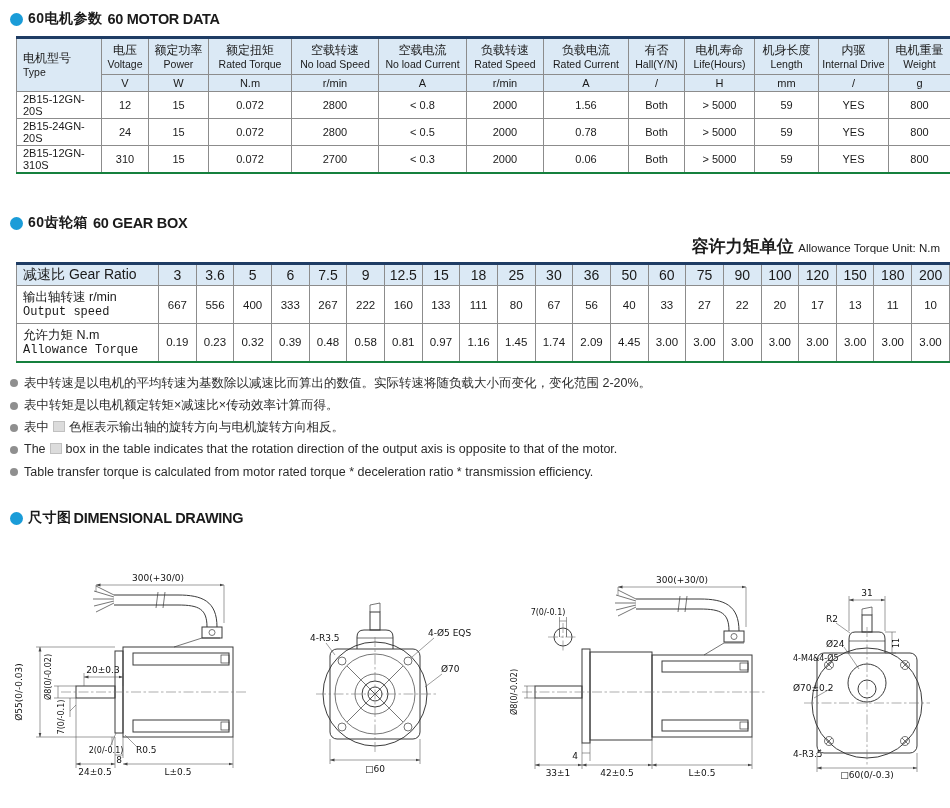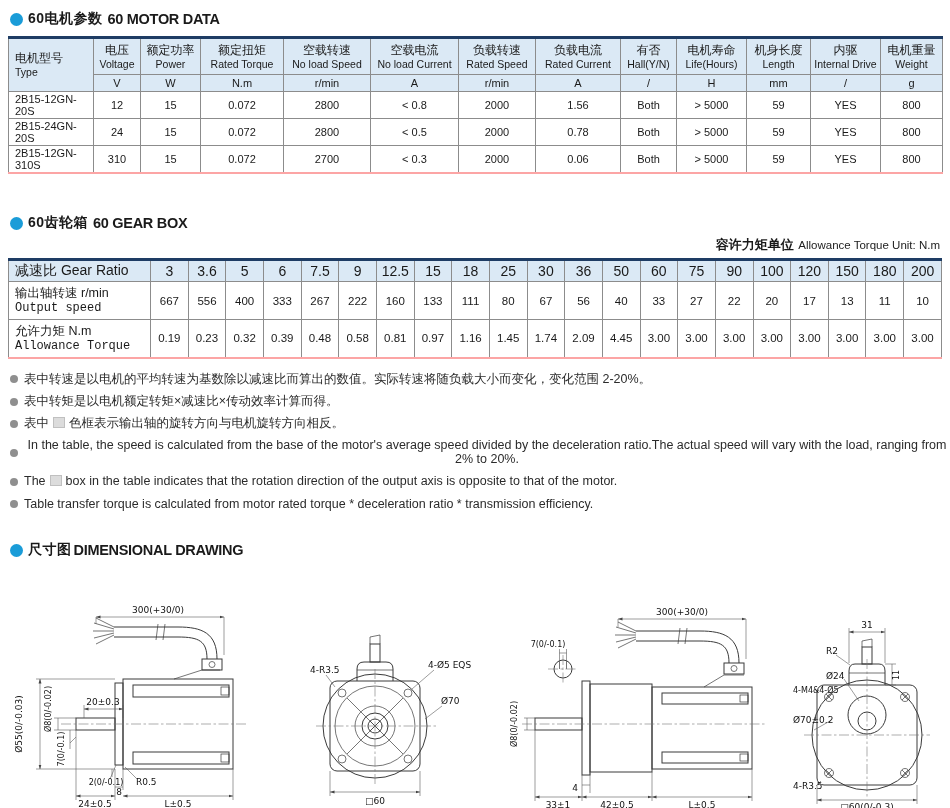--- a/index.html
+++ b/index.html
@@ -9,22 +9,22 @@
   
   .sec-title { display: flex; align-items: center; gap: 5px; margin-left: 10px; }
   .bullet { width: 13px; height: 13px; border-radius: 50%; background: #1a9cd8; flex: 0 0 13px; }
   .t-zh { font-size: 14px; font-weight: bold; letter-spacing: .5px; }
   .t-en { font-size: 14.5px; font-weight: bold; letter-spacing: -.3px; }
   #sec1-title { margin-top: 10px; }
   #sec2-title { margin-top: 40px; }
   #sec3-title { margin-top: 30px; }
 
   
-  table { border-collapse: collapse; table-layout: fixed; width: 934px; margin: 0 8px;
-          border-top: 3px solid #1e3c64; border-bottom: 2px solid #fca5a5; }
+  table { border-collapse: collapse; table-layout: fixed; width: 934px; margin: 0 16px;
+          border-top: 3px solid #1e3c64; border-bottom: 2px solid #15803d; }
   th, td { border: 1px solid #8c8c8c; text-align: center; font-weight: normal;
            padding: 1px 2px; font-size: 11px; }
 
   
   #motor-table { margin-top: 8px; }
   #motor-table thead th { background: #dbe9f5; }
   #motor-table .h-zh { font-size: 12px; line-height: 1.25; }
   #motor-table .h-en { font-size: 10.5px; line-height: 1.2; }
   #motor-table tr.names th { height: 37px; vertical-align: middle; }
   #motor-table tr.units th { height: 17px; font-size: 11px; }
@@ -34,25 +34,25 @@
 
   
   #gear-table { margin-top: 4px; }
   #gear-table .g-label { background: #dbe9f5; text-align: left; padding-left: 6px; }
   #gear-table .g-label .l-zh { font-size: 12.5px; line-height: 1.3; }
   #gear-table .g-label .l-en { font-size: 12px; line-height: 1.25; font-family: Liberation Mono, monospace; }
   #gear-table tr.g-head th { background: #dbe9f5; height: 22px; font-size: 14px; }
   #gear-table tr.g-data td { height: 38px; font-size: 11.5px; background: #fff; }
   #gear-table td.shaded { background: #e3e3e3; }
   .unit-note { text-align: right; margin: 3px 10px 0 0; }
-  .unit-note .uz { font-size: 13px; font-weight: bold; }
+  .unit-note .uz { font-size: 17px; font-weight: bold; }
   .unit-note .ue { font-size: 11.5px; color: #222; }
 
   
-  #notes { list-style: none; margin: 14px 0 0 10px; text-align: center; }
+  #notes { list-style: none; margin: 14px 0 0 10px; }
   #notes li { display: flex; align-items: baseline; gap: 6px; margin-bottom: 8.5px;
               font-size: 12.5px; color: #2b2b2b; line-height: 1.1; }
   #notes .n-bullet { width: 8px; height: 8px; border-radius: 50%; background: #8f8f8f;
               flex: 0 0 8px; align-self: center; }
   #notes .gray-box { display: inline-block; width: 12px; height: 11px; background: #dcdcdc;
               border: 1px solid #c0c0c0; margin: 0 4px; vertical-align: -1px; }
 
   
   #drawings { display: flex; align-items: flex-start; gap: 12px; margin: 38px 0 0 6px; }
   svg.draw { flex: 0 0 auto; }
@@ -311,24 +311,20 @@
     <li>
       <span class="n-bullet"></span>
       <span>表中转矩是以电机额定转矩×减速比×传动效率计算而得。</span>
     </li>
     <li>
       <span class="n-bullet"></span>
       <span>表中<span class="gray-box"></span>色框表示输出轴的旋转方向与电机旋转方向相反。</span>
     </li>
     <li>
       <span class="n-bullet"></span>
-      <span>In the table, the speed is calculated from the base of the motor's average speed  divided by the deceleration ratio.The actual speed will vary with the load, ranging from 2% to 20%.</span>
-    </li>
-    <li>
-      <span class="n-bullet"></span>
       <span>The<span class="gray-box"></span>box in the table indicates that the rotation direction of the output axis is opposite to that of the motor.</span>
     </li>
     <li>
       <span class="n-bullet"></span>
       <span>Table transfer torque is calculated from motor rated torque * deceleration ratio * transmission efficiency.</span>
     </li>
   </ul>
 
 <div class="sec-title" id="sec3-title">
   <span class="bullet"></span>

